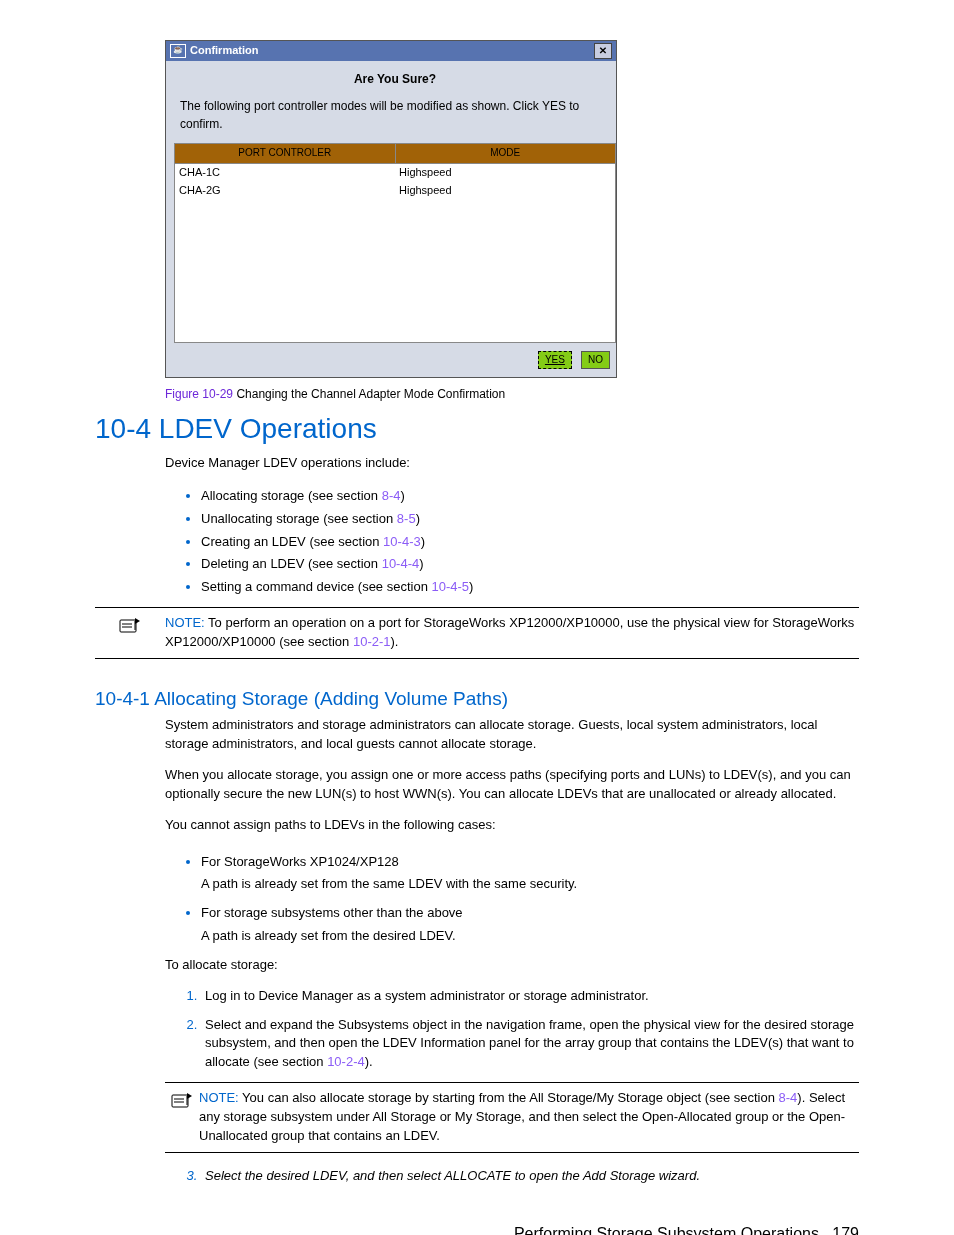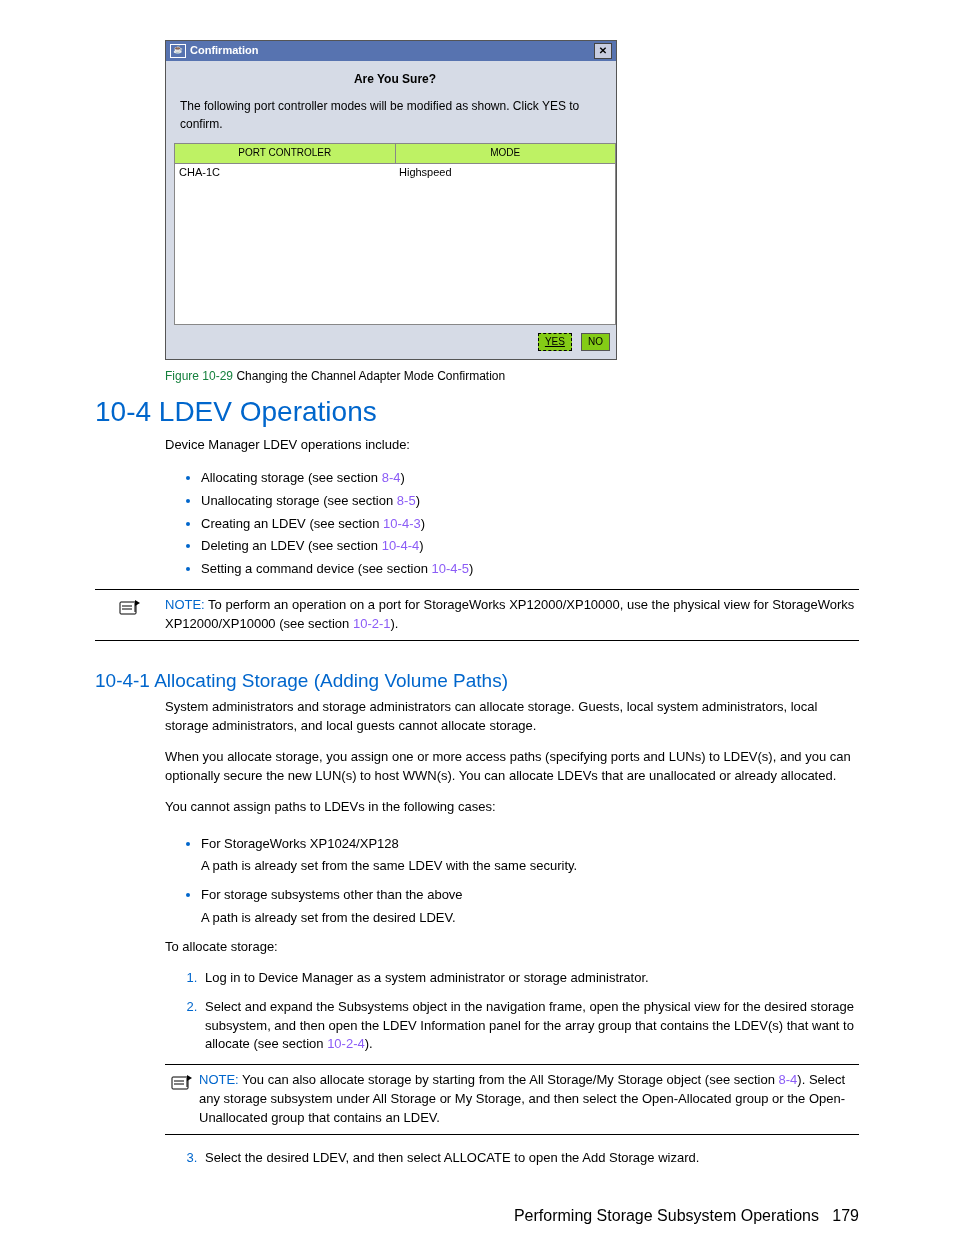--- a/index.html
+++ b/index.html
@@ -61,21 +61,21 @@
     font-size: 12px;
   }
   .dialog-table {
     width: 100%;
     background: #fff;
     border: 1px solid #888;
     border-collapse: collapse;
     min-height: 170px;
   }
   .dialog-table th {
-    background: #bef264;
+    background: #a16207;
     border: 1px solid #888;
     font-weight: normal;
     font-size: 10px;
     padding: 2px 4px;
   }
   .dialog-table td {
     font-size: 11px;
     padding: 1px 4px;
     vertical-align: top;
   }
@@ -91,21 +91,21 @@
     padding: 1px 6px;
     font-size: 10px;
     margin-left: 6px;
     font-family: Tahoma, Arial;
   }
   .dlg-btn.selected { text-decoration: underline; border: 1px dashed #000; }
   .figure-caption {
     font-size: 12px;
     margin: 0 0 6px 70px;
   }
-  .figure-caption .fignum { color: #15803d; }
+  .figure-caption .fignum { color: #6d28d9; }
   h1.section {
     color: #0066cc;
     font-weight: normal;
     font-size: 28px;
     margin: 6px 0 4px 0;
   }
   h2.subsection {
     color: #0066cc;
     font-weight: normal;
     font-size: 19px;
@@ -161,20 +161,24 @@
         <tr>
           <th style="width:50%">PORT CONTROLER</th>
           <th>MODE</th>
         </tr>
       </thead>
       <tbody>
         <tr>
           <td>CHA-1C</td>
           <td>Highspeed</td>
         </tr>
+        <tr>
+          <td>CHA-2G</td>
+          <td>Highspeed</td>
+        </tr>
         <tr class="filler">
             <td></td>
             <td></td>
           </tr>
       </tbody>
     </table>
     <div class="dialog-buttons">
       <span class="dlg-btn selected">YES</span>
       <span class="dlg-btn">NO</span>
     </div>
@@ -247,19 +251,19 @@
       <line x1="4" y1="11" x2="14" y2="11" stroke="#000"></line>
       <path d="M17 2 L22 5 L17 8 Z" fill="#000"></path>
       <line x1="17" y1="5" x2="17" y2="14" stroke="#000"></line>
     </svg>
   </div>
   <div class="note-col-text">
     <span class="note-label">NOTE:</span><span>  You can also allocate storage by starting from the All Storage/My Storage object (see section </span><span class="xref">8-4</span><span>). Select any storage subsystem under All Storage or My Storage, and then select the Open-Allocated group or the Open-Unallocated group that contains an LDEV.</span>
   </div>
 </div>
 
-<ol class="steps body-text" start="3" style="margin-left:70px;">
+<ol class="steps body-text" start="3" style="margin-left:70px;font-style:italic;">
   <li><span>Select the desired LDEV, and then select ALLOCATE to open the Add Storage wizard.</span></li>
 </ol>
 
 <div class="footer">
   <span>Performing Storage Subsystem Operations</span>&nbsp;&nbsp;&nbsp;<span>179</span>
 </div>
 
 </body></html>

